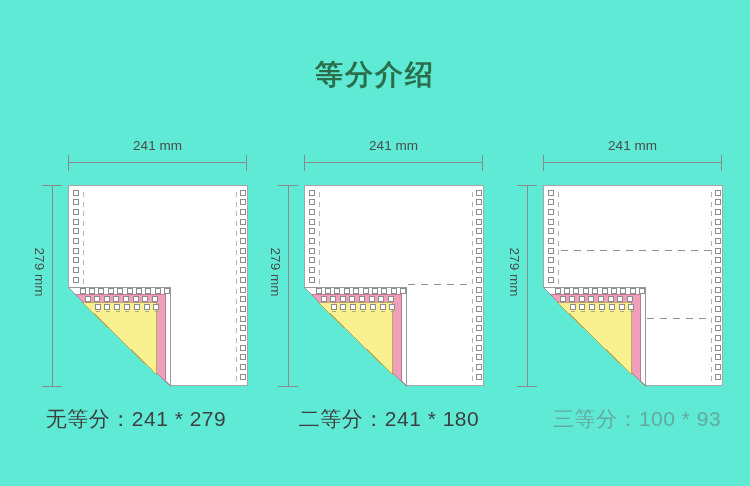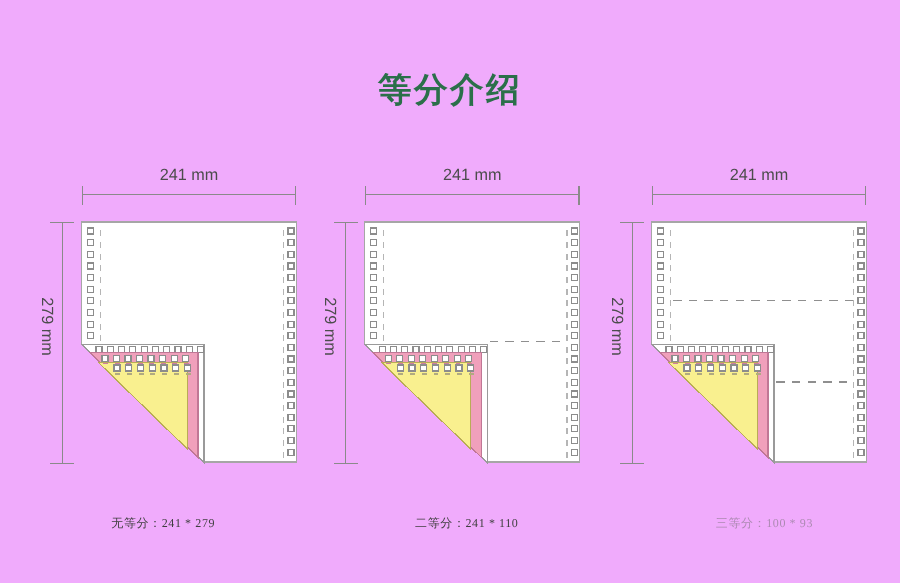--- a/index.html
+++ b/index.html
@@ -1,27 +1,27 @@
 <!DOCTYPE html>
 <html><head>
 <meta charset="utf-8">
 <style>
   html,body{margin:0;padding:0;background:#fff;}
   .stage{
-    position:relative;width:750px;height:486px;background:#f0abfc;overflow:hidden;
+    position:relative;width:750px;height:486px;background:#5eead4;overflow:hidden;
     font-family:"Liberation Sans","DejaVu Sans",sans-serif;
   }
   .page-title{
     position:absolute;left:0;top:56px;width:750px;text-align:center;
     font-size:28px;font-weight:bold;letter-spacing:2px;color:#2b6f4a;
   }
   .diagram-svg{position:absolute;left:0;top:0;}
   .caption{
-    position:absolute;top:429px;transform:translateX(-50%);
-    font-size:10px;color:#3f3f3f;white-space:nowrap;letter-spacing:0.5px;font-family:Liberation Serif, serif;
+    position:absolute;top:405px;transform:translateX(-50%);
+    font-size:21px;color:#3f3f3f;white-space:nowrap;letter-spacing:0.5px;
   }
   .caption.faded{opacity:0.5;color:#6a6a6a;}
 </style>
 </head>
 <body>
 
 <div class="stage">
   <div class="page-title" style="color: rgb(43, 111, 74);">等分介绍</div>
 
   <svg id="canvas" class="diagram-svg" width="750" height="486" viewBox="0 0 750 486" shape-rendering="crispEdges" text-rendering="optimizeLegibility">
@@ -396,15 +396,15 @@
           <line x1="610.2" y1="311.6" x2="614.2" y2="311.6" stroke="#b0aa80" stroke-width="1.2"></line>
           <rect x="619" y="304.2" width="5" height="5" fill="#fff" stroke="#8c8c8c" stroke-width="1"></rect>
           <line x1="620" y1="311.6" x2="624" y2="311.6" stroke="#b0aa80" stroke-width="1.2"></line>
           <rect x="628.8" y="304.2" width="5" height="5" fill="#fff" stroke="#8c8c8c" stroke-width="1"></rect>
           <line x1="629.8" y1="311.6" x2="633.8" y2="311.6" stroke="#b0aa80" stroke-width="1.2"></line>
         </g>
       </g>
     </svg>
 
   <div class="caption" style="left:136px">无等分：241 * 279</div>
-  <div class="caption" style="left:389px">二等分：241 * 110</div>
+  <div class="caption" style="left:389px">二等分：241 * 180</div>
   <div class="caption faded" style="left:637px">三等分：100 * 93</div>
 </div>
 
 </body></html>

